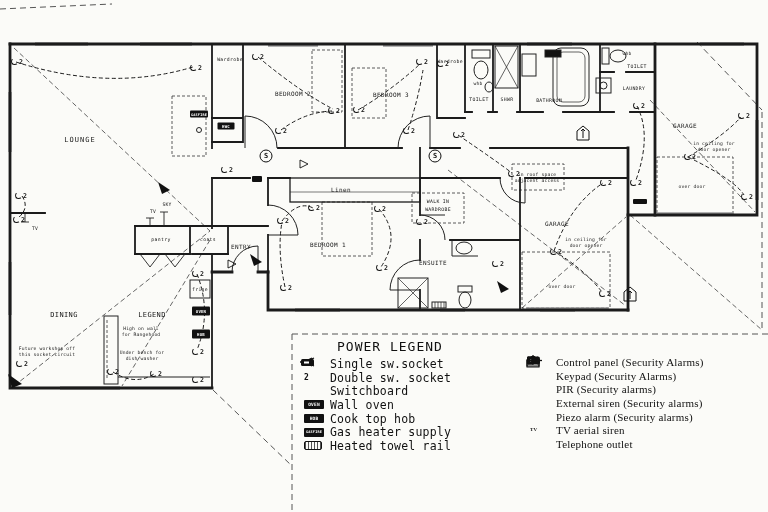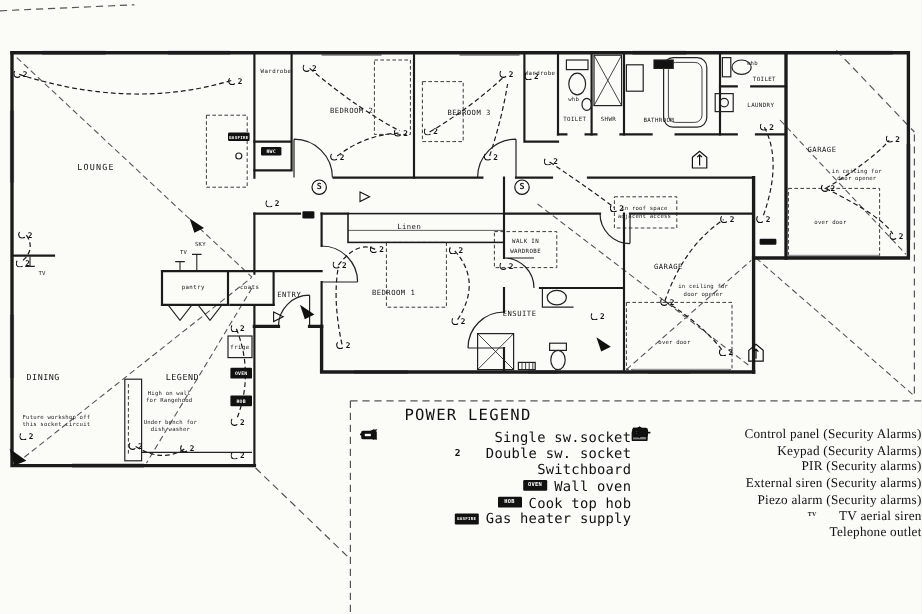--- a/index.html
+++ b/index.html
@@ -27,21 +27,21 @@
   .app{position:absolute;transform:translate(-50%,-50%);background:#111;color:#fff;
        border-radius:1px;font-weight:bold;text-align:center;display:flex;align-items:center;
        justify-content:center;letter-spacing:.2px;}
   
   .legend{position:absolute;left:292px;top:334px;width:476px;height:178px;}
   .legend-title{position:absolute;left:45px;top:5px;font-size:13px;letter-spacing:1px;color:#111;}
   .lcol{position:absolute;top:23px;}
   .lcol.left{left:8px;width:226px;}
   .lcol.right{left:234px;top:21px;width:242px;font-family:Liberation Serif, serif;}
   .lrow{display:flex;align-items:center;height:13.7px;font-size:11.5px;letter-spacing:.2px;
-        white-space:nowrap;color:#111;justify-content:flex-end;}
+        white-space:nowrap;color:#111;}
   .lrow .ic{width:30px;display:flex;align-items:center;justify-content:flex-start;
             padding-left:4px;box-sizing:border-box;line-height:0;gap:1px;}
   .lcol.right .lrow{font-size:11px;}
   .dsup{font-size:8px;font-weight:bold;line-height:0;}
   .appbox{background:#111;color:#fff;border-radius:1px;display:flex;align-items:center;
           justify-content:center;font-weight:bold;}
   .htrbox{width:16px;height:7px;border:1px solid #111;border-radius:2px;
           background:repeating-linear-gradient(90deg,#555 0 1px,transparent 1px 3px);}
   .tvtxt{font-size:5px;font-weight:bold;margin-right:1px;}
 </style>
@@ -186,21 +186,21 @@
       <path d="M497,281 L509,289 L501,293 Z" fill="#111"></path>
       <path d="M8,374 L22,384 L12,388 Z" fill="#111"></path>
       <rect x="252" y="176" width="10" height="6" rx="1" fill="#111"></rect>
       <rect x="633" y="199" width="14" height="5" rx="1" fill="#111"></rect>
       <path d="M228,260 L236,264 L228,268 Z" fill="none" stroke="#111" stroke-width=".9"></path>
       <path d="M300,160 L308,164 L300,168 Z" fill="none" stroke="#111" stroke-width=".9"></path>
     </g>
   </svg>
 
   <span class="lab" style="left:80px;top:140px;letter-spacing:1px">LOUNGE</span>
-  <span class="lab" style="left:36px;top:315px">DINING</span>
+  <span class="lab" style="left:64px;top:315px">DINING</span>
   <span class="lab" style="left:152px;top:315px">LEGEND</span>
   <span class="lab s" style="left:241px;top:247px">ENTRY</span>
   <span class="lab xs" style="left:161px;top:240px">pantry</span>
   <span class="lab xs" style="left:208px;top:240px">coats</span>
   <span class="lab xs" style="left:200px;top:290px">frige</span>
   <span class="lab xs" style="left:230px;top:60px">Wardrobe</span>
   <span class="lab s" style="left:293px;top:94px">BEDROOM 2</span>
   <span class="lab s" style="left:391px;top:95px">BEDROOM 3</span>
   <span class="lab xs" style="left:450px;top:62px">Wardrobe</span>
   <span class="lab s" style="left:341px;top:190px">Linen</span>
@@ -321,20 +321,26 @@
             <span class="appbox" style="width:20px;height:9px;font-size:4.5px">HOB</span>
           </span>
         <span>Cook top hob</span>
       </div>
       <div class="lrow">
         <span class="ic">
             <span class="appbox" style="width:20px;height:9px;font-size:3.5px">GASFIRE</span>
           </span>
         <span>Gas heater supply</span>
       </div>
+      <div class="lrow">
+        <span class="ic">
+            <span class="htrbox"></span>
+          </span>
+        <span>Heated towel rail</span>
+      </div>
     </div>
 
     <div class="lcol right">
       <div class="lrow">
         <span class="ic">
             <svg width="16" height="11">
               <rect x="1" y="1.5" width="13" height="8" rx="2" fill="#111"></rect>
               <circle cx="5" cy="5.5" r="1.3" fill="#fff"></circle>
               <circle cx="9.5" cy="5.5" r="1.3" fill="#fff"></circle>
             </svg>

